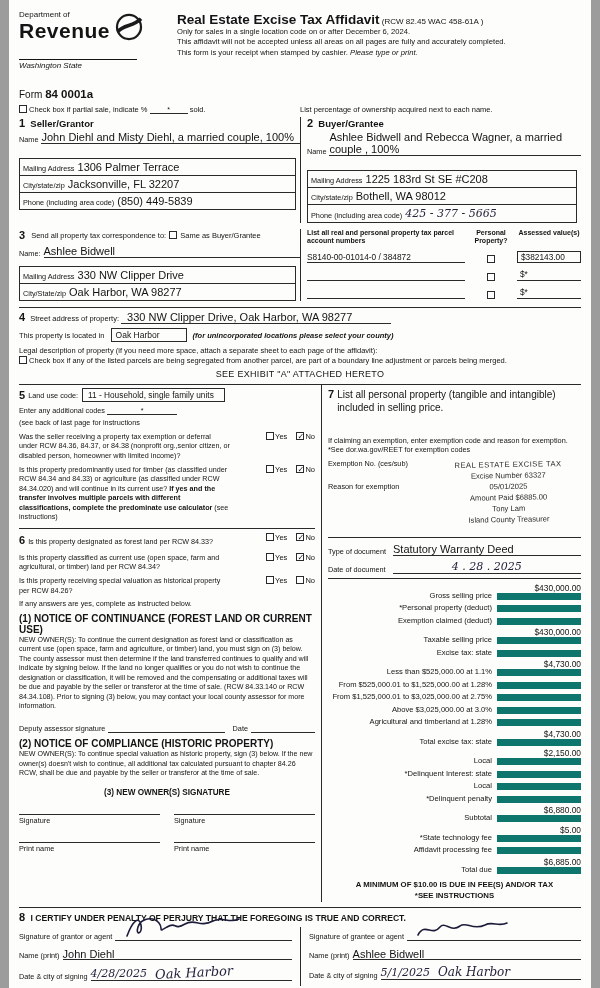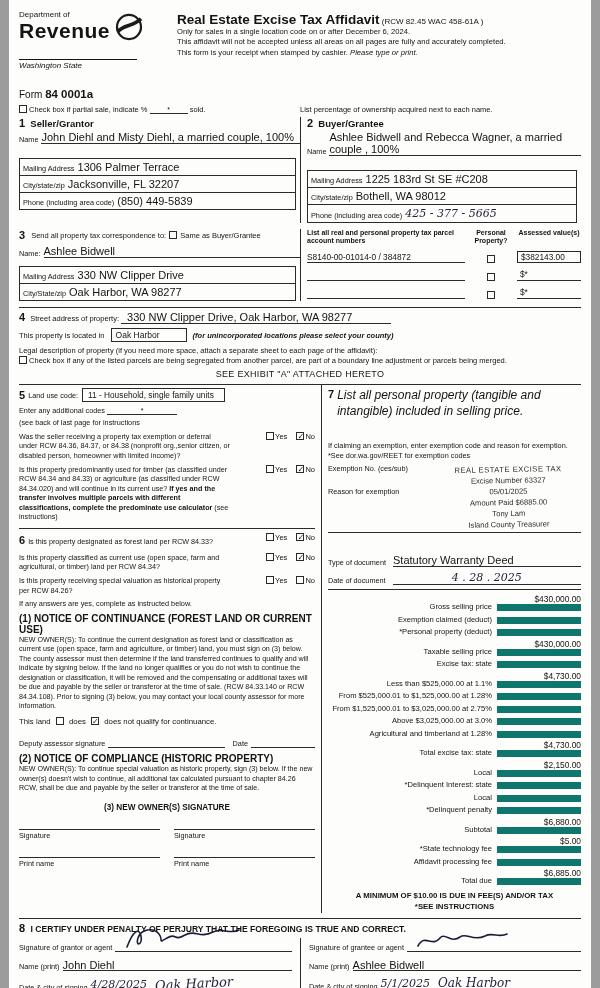--- a/index.html
+++ b/index.html
@@ -102,29 +102,29 @@
   .deputyrow { display:flex; align-items:flex-end; font-size:7.3px; margin-top:12px; }
   .deputyrow .fill { height:10px; }
   .n3title { text-align:center; font-weight:bold; font-size:8.2px; margin-top:9px; }
   .sigpair { display:flex; gap:14px; margin-top:14px; }
   .sigcell { flex:1; }
   .sigcell .line { border-bottom:1px solid #2a2a2a; height:4px; }
   .sigcell .slabel { font-size:7.3px; margin-top:1px; }
 
   
   .sec7head { display:flex; }
-  .sec7text { font-size:12px; line-height:1.3;font-style:italic; }
+  .sec7text { font-size:10px; line-height:1.3; }
   .blankzone { height:20px; }
   .exnote { font-size:7.3px; line-height:1.3; margin-top:2px; }
   .exarea { display:flex; margin-top:4px; min-height:64px; }
   .exlabels { width:108px; font-size:7.3px; }
   .exlabels div { margin-bottom:14px; }
   .stamp { flex:1; text-align:center; font-size:7.6px; line-height:1.45; color:#2c2c2c; transform:rotate(-1deg); }
   .stamp .l1 { letter-spacing:0.5px; }
-  .docrows { border-top:1px solid #2a2a2a; margin-top:2px; padding-top:20px; }
+  .docrows { border-top:1px solid #2a2a2a; margin-top:12px; padding-top:4px; }
   .docrow { display:flex; align-items:flex-end; margin-bottom:4px; min-height:14px; }
   .docrow .fill { flex:1; margin-left:4px; }
   .taxblock { border-top:1px solid #2a2a2a; margin-top:2px; padding-top:4px; }
   .taxrow { display:flex; justify-content:flex-end; align-items:flex-end; margin-bottom:2.5px; }
   .taxlab { font-size:7.6px; }
   .taxval { width:84px; border-bottom:7px solid #0f766e; text-align:right; font-size:8.4px; margin-left:5px; min-height:10px; }
   .minnote { text-align:center; font-weight:bold; font-size:7.8px; margin-top:6px; line-height:1.4; }
 
   
   .sec8 { border-top:1px solid #2a2a2a; margin-top:5px; padding-top:3px; position:relative; }
@@ -365,27 +365,20 @@
             <span class="cb"></span><span>Yes</span><span class="gap"></span>
             <span class="cb"></span><span>No</span>
           </div>
         </div>
 
         <div class="small7" style="margin-top:4px;">If any answers are yes, complete as instructed below.</div>
 
         <div class="notice-title">(1) NOTICE OF CONTINUANCE (FOREST LAND OR CURRENT USE)</div>
         <div class="notice-body">NEW OWNER(S): To continue the current designation as forest land or classification as current use (open space, farm and agriculture, or timber) land, you must sign on (3) below. The county assessor must then determine if the land transferred continues to qualify and will indicate by signing below. If the land no longer qualifies or you do not wish to continue the designation or classification, it will be removed and the compensating or additional taxes will be due and payable by the seller or transferor at the time of sale. (RCW 84.33.140 or RCW 84.34.108).  Prior to signing (3) below, you may contact your local county assessor for more information.</div>
 
-        <div class="landqual">
-          <span>This land</span>
-          <span class="cb"></span>
-          <span>does</span>
-          <span class="cb">✓</span>
-          <span>does not qualify for continuance.</span>
-        </div>
 
         <div class="deputyrow">
           <span class="lab">Deputy assessor signature</span>
           <span class="fill flex1"></span>
           <span class="lab" style="margin-left:8px;">Date</span>
           <span class="fill" style="width:64px;"></span>
         </div>
 
         <div class="notice-title">(2) NOTICE OF COMPLIANCE (HISTORIC PROPERTY)</div>
         <div class="notice-body">NEW OWNER(S): To continue special valuation as historic property, sign (3) below. If the new owner(s) doesn't wish to continue, all additional tax calculated pursuant to chapter 84.26 RCW, shall be due and payable by the seller or transferor at the time of sale.</div>
@@ -447,25 +440,25 @@
           <span class="fill hand" style="flex:1; text-align:center;">4 . 28 . 2025</span>
         </div>
       </div>
 
       <div class="taxblock">
         <div class="taxrow">
             <span class="taxlab">Gross selling price</span>
             <span class="taxval">$430,000.00</span>
           </div>
         <div class="taxrow">
+            <span class="taxlab">*Personal property (deduct)</span>
+            <span class="taxval"></span>
+          </div>
+        <div class="taxrow">
             <span class="taxlab">Exemption claimed (deduct)</span>
-            <span class="taxval"></span>
-          </div>
-        <div class="taxrow">
-            <span class="taxlab">*Personal property (deduct)</span>
             <span class="taxval"></span>
           </div>
         <div class="taxrow">
             <span class="taxlab">Taxable selling price</span>
             <span class="taxval">$430,000.00</span>
           </div>
         <div class="taxrow">
             <span class="taxlab">Excise tax: state</span>
             <span class="taxval"></span>
           </div>

